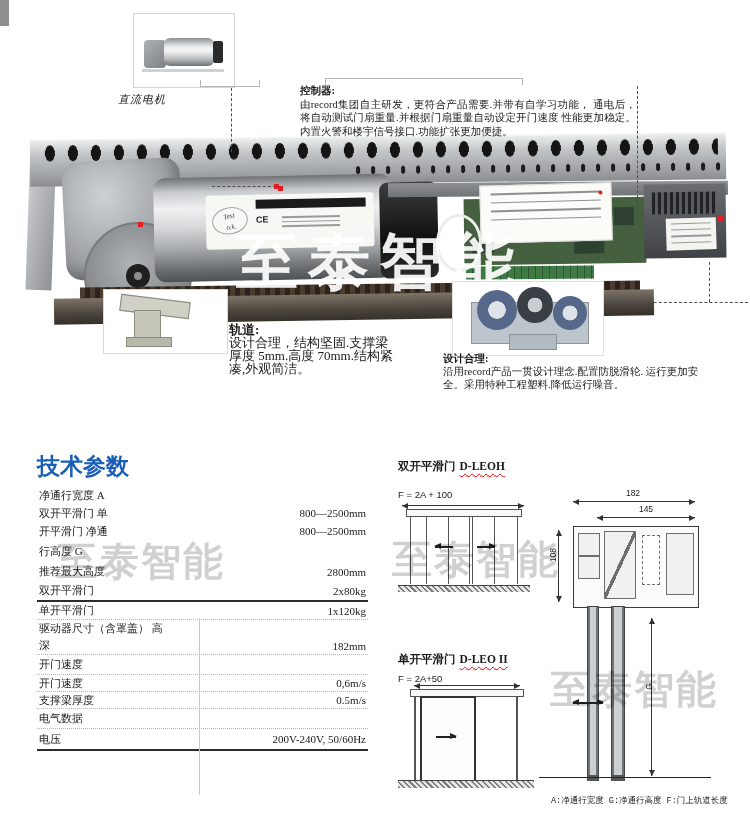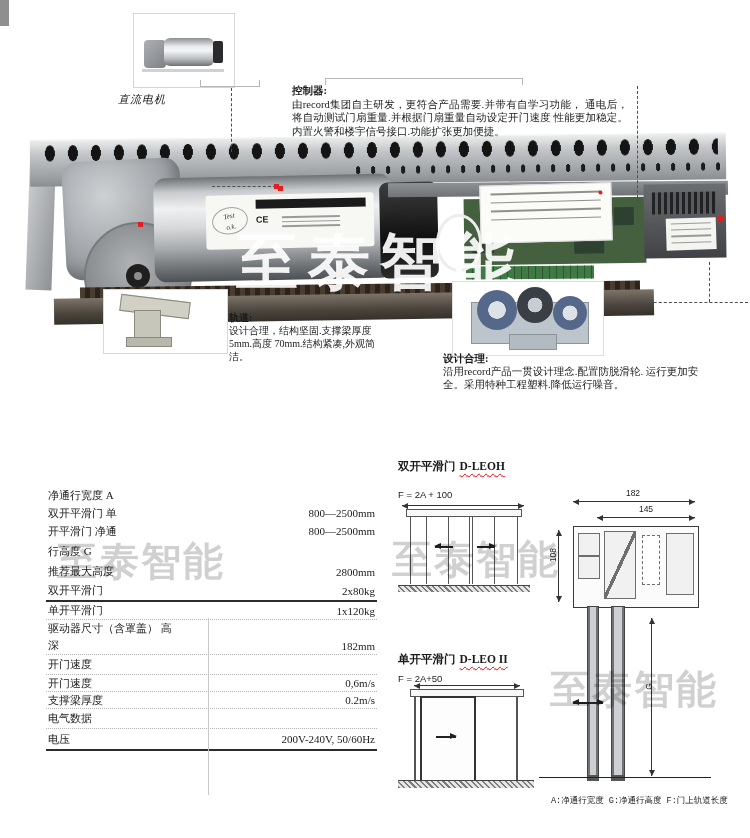--- a/index.html
+++ b/index.html
@@ -20,21 +20,21 @@
   .motor-caption{left:118px;top:92px;font-size:11px;letter-spacing:1px;font-style:italic;}
 
   
   .bracket-motor{left:200px;top:80px;width:58px;height:6px;border-left:1px solid #b7b7b7;border-right:1px solid #b7b7b7;border-bottom:1px solid #b7b7b7;}
   .bracket-ctrl{left:325px;top:78px;width:196px;height:6px;border-left:1px solid #b7b7b7;border-right:1px solid #b7b7b7;border-top:1px solid #b7b7b7;}
   .dash-v{border-left:1px dashed #4e4e4e;width:0;z-index:7;}
   .dash-h{border-top:1px dashed #4e4e4e;height:0;z-index:7;}
   .red-dot{width:5px;height:5px;background:#e02020;z-index:8;}
 
   
-  .ctrl-block{left:292px;top:84px;width:336px;font-size:10.5px;line-height:13.5px;z-index:7;}
+  .ctrl-block{left:300px;top:84px;width:336px;font-size:10.5px;line-height:13.5px;z-index:7;}
   .callout-title{font-weight:bold;}
   .callout-body{text-align:justify;}
 
   
   .photo{left:28px;top:126px;width:700px;height:196px;}
   .rail{position:absolute;left:2px;top:10px;width:696px;height:46px;transform:rotate(-0.6deg);
         background:linear-gradient(180deg,#eceded 0%,#c4c7c9 30%,#9da0a3 80%,#8b8e91 100%);border-top:1px solid #f3f3f3;}
   .rail-holes1{position:absolute;left:10px;top:3px;width:678px;height:20px;
         background-image:radial-gradient(5px 8px at 10px 10px,#141414 97%,transparent 100%);
         background-size:23px 20px;background-repeat:repeat-x;}
@@ -81,33 +81,33 @@
   .bottom-profile{position:absolute;left:26px;top:168px;width:600px;height:26px;transform:rotate(-0.9deg);
         background:linear-gradient(180deg,#7d7468,#4a443c 60%,#35302a);}
   .wm-white{position:absolute;left:208px;top:94px;font-size:62px;font-weight:bold;letter-spacing:10px;color:#fff;opacity:.92;
         white-space:nowrap;z-index:5;font-family:"Liberation Sans","DejaVu Sans",sans-serif;}
 
   
   .track-box{left:103px;top:289px;width:123px;height:63px;background:#fff;border:1px solid #d8d8d8;z-index:6;}
   .tr-top{position:absolute;left:16px;top:8px;width:68px;height:15px;background:#d0d0c4;border:1px solid #8a8a7e;transform:rotate(7deg);}
   .tr-mid{position:absolute;left:30px;top:20px;width:25px;height:30px;background:#c6c6ba;border:1px solid #8a8a7e;}
   .tr-foot{position:absolute;left:22px;top:47px;width:44px;height:8px;background:#b8b8ac;border:1px solid #8a8a7e;}
-  .track-text{left:229px;top:311px;width:164px;font-size:10px;line-height:13px;z-index:6;}
+  .track-text{left:229px;top:323px;width:164px;font-size:13px;line-height:13px;z-index:6;}
 
   .wheel-box{left:452px;top:281px;width:150px;height:73px;background:#fff;border:1px solid #e0e0e0;z-index:6;}
   .wb-bracket{position:absolute;left:18px;top:20px;width:116px;height:40px;background:#bcc5cc;border:1px solid #8c959c;}
   .wb-tab{position:absolute;left:56px;top:52px;width:46px;height:14px;background:#b2bbc2;border:1px solid #8c959c;}
   .wheel{position:absolute;border-radius:50%;}
   .wheel-blue{background:radial-gradient(circle,#dde2e6 0 30%,#55688a 32% 72%,#3c4a60 100%);}
   .wheel-dark{background:radial-gradient(circle,#c9ccd0 0 28%,#3a3f45 30% 100%);}
   .wheels-text{left:443px;top:352px;width:270px;font-size:10.5px;line-height:13px;z-index:6;}
 
   
   .specs-title{left:37px;top:451px;font-size:23px;font-weight:bold;font-family:"Liberation Sans","DejaVu Sans",sans-serif;}
-  .spec-table{left:46px;top:486px;width:331px;font-size:11px;}
+  .spec-table{left:37px;top:486px;width:331px;font-size:11px;}
   .spec-row{display:flex;justify-content:space-between;align-items:center;padding:0 2px;}
   .spec-row .lbl{white-space:nowrap;}
   .spec-row .val{white-space:nowrap;text-align:right;}
   .h16{height:16px}.h17{height:17px}.h18{height:18px}.h19{height:19px}.h20{height:20px}.h22{height:22px}
   .bb-dot{border-bottom:1px dotted #b4b4b4;}
   .bb-solid{border-bottom:2px solid #2c2c2c;}
   .v-divider{position:absolute;left:162px;top:132px;width:1px;height:177px;background:#c9c9c9;}
 
   
   .diag-title{font-size:11.5px;font-weight:bold;white-space:nowrap;}
@@ -253,20 +253,21 @@
     <div class="wb-tab"></div>
     <div class="wheel wheel-blue" style="left:24px;top:8px;width:40px;height:40px;"></div>
     <div class="wheel wheel-dark" style="left:64px;top:5px;width:36px;height:36px;"></div>
     <div class="wheel wheel-blue" style="left:100px;top:14px;width:34px;height:34px;"></div>
   </div>
   <div class="abs wheels-text">
     <span class="callout-title">设计合理:</span><br>
     <span>沿用record产品一贯设计理念.配置防脱滑轮. 运行更加安全。采用特种工程塑料.降低运行噪音。</span>
   </div>
 
+  <div class="abs specs-title" style="color:#1a5eb8;">技术参数</div>
   <div class="abs spec-table">
     <div>
 
     <div class="spec-row h18">
         <span class="lbl">净通行宽度 A</span>
         <span class="val"></span>
       </div>
         <div class="spec-row h18">
         <span class="lbl">双开平滑门 单</span>
         <span class="val">800—2500mm</span>
@@ -302,21 +303,21 @@
         <div class="spec-row h19 bb-dot">
         <span class="lbl">开门速度</span>
         <span class="val"></span>
       </div>
         <div class="spec-row h16 bb-dot">
         <span class="lbl">开门速度</span>
         <span class="val">0,6m/s</span>
       </div>
         <div class="spec-row h16 bb-dot">
         <span class="lbl">支撑梁厚度</span>
-        <span class="val">0.2m/s</span>
+        <span class="val">0.5m/s</span>
       </div>
         <div class="spec-row h19 bb-dot">
         <span class="lbl">电气数据</span>
         <span class="val"></span>
       </div>
         <div class="spec-row h20 bb-solid">
         <span class="lbl">电压</span>
         <span class="val">200V-240V, 50/60Hz</span>
       </div>
       </div>

